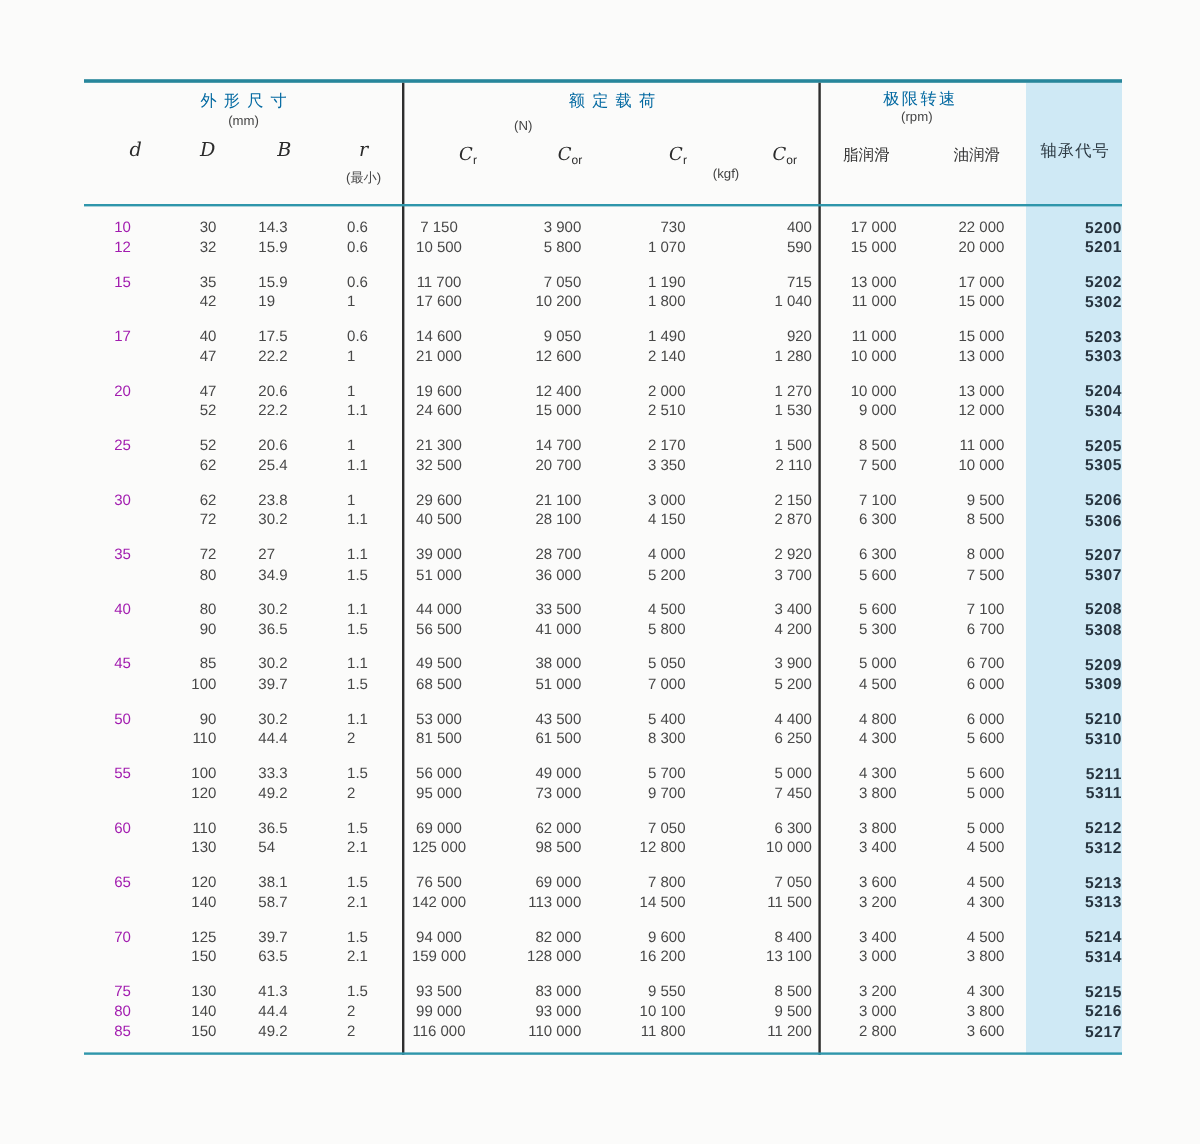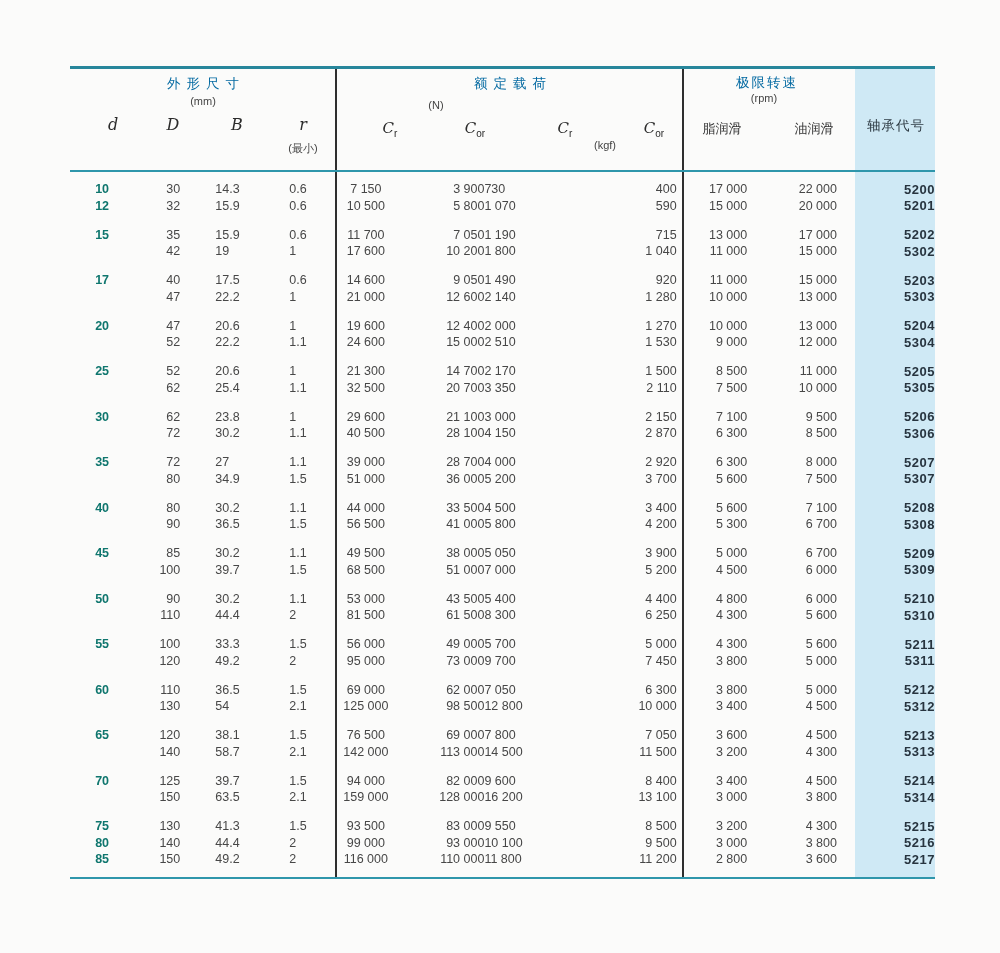--- a/index.html
+++ b/index.html
@@ -23,27 +23,27 @@
   .h-letter{font-family:"DejaVu Serif",serif;font-style:italic;font-size:16px;color:#2b2b2b;}
   .h-c{font-family:"DejaVu Serif",serif;font-style:italic;font-size:15px;color:#2b2b2b;}
   .h-c sub{font-size:10px;font-style:normal;font-family:"Liberation Sans",sans-serif;}
   .h-cjk{font-size:13px;color:#333;}
   .h-code{font-size:13.5px;letter-spacing:1px;color:#2e3b44;}
   .tbody{position:absolute;top:106px;left:0;right:0;bottom:2px;padding-top:9px;z-index:1;}
   .group{margin-top:12.5px;}
   .group:first-child{margin-top:0;}
   .row{display:flex;height:16.5px;align-items:center;font-size:12.5px;color:#474747;}
   .cell{box-sizing:border-box;}
-  .c-d{width:40px;text-align:right;font-weight:bold;color:#0f766e;}
+  .c-d{width:40px;text-align:right;font-weight:normal;color:#a21caf;}
   .c-D{width:73px;text-align:right;}
   .c-B{width:77px;text-align:left;padding-left:35px;}
   .c-r{width:76px;text-align:left;padding-left:33px;}
   .c-cr_n{width:71px;text-align:center;}
   .c-cor_n{width:86px;text-align:right;}
-  .c-cr_kgf{width:89px;}
+  .c-cr_kgf{width:89px;text-align:right;}
   .c-cor_kgf{width:120px;text-align:right;padding-right:12px;}
   .c-grease{width:60px;text-align:right;}
   .c-oil{width:92px;text-align:right;}
   .c-code{width:100px;text-align:right;padding-left:20px;font-weight:bold;color:#27343f;font-size:13px;letter-spacing:.5px;}
 </style>
 </head>
 <body>
 
 <div class="table">
   <div class="codecol"></div>

